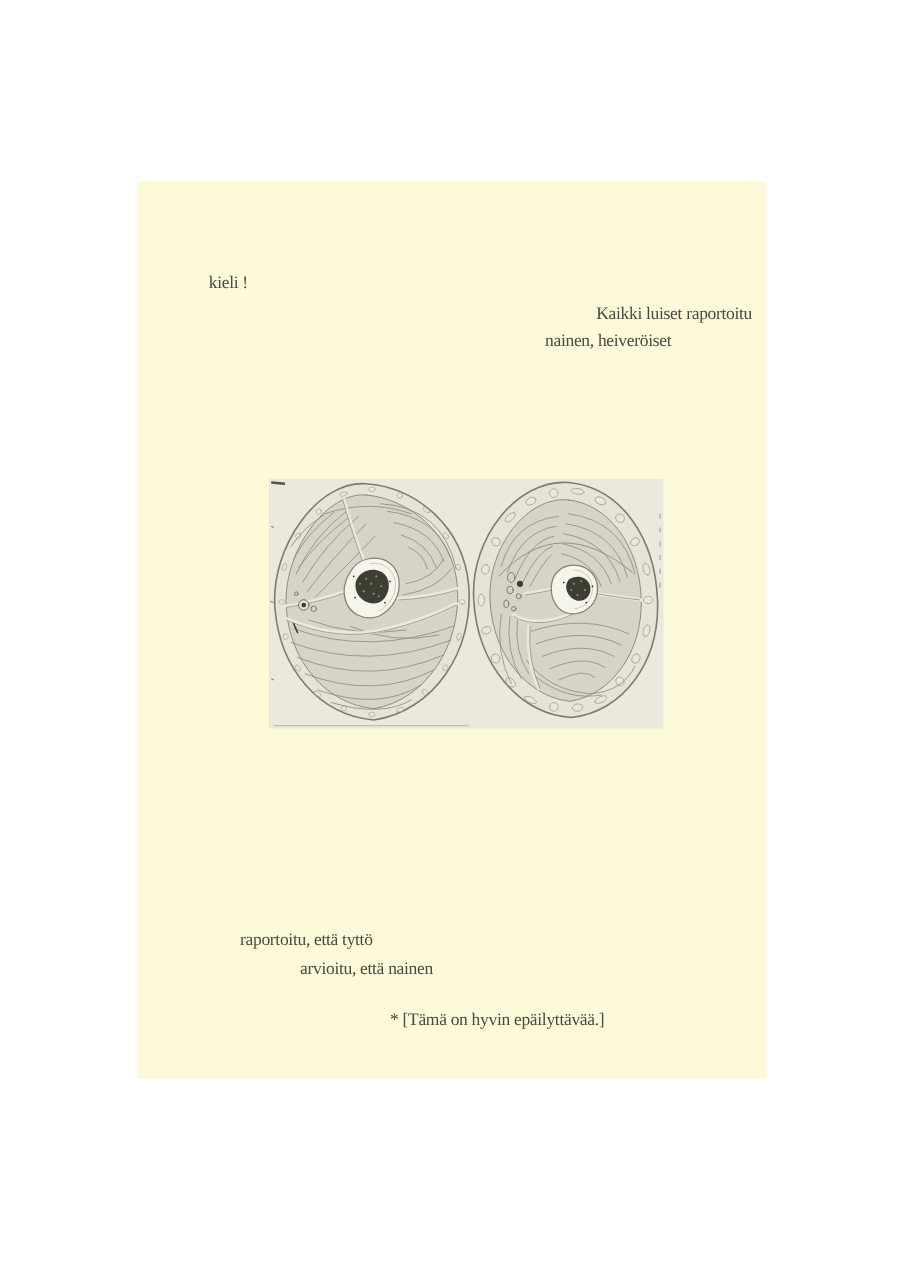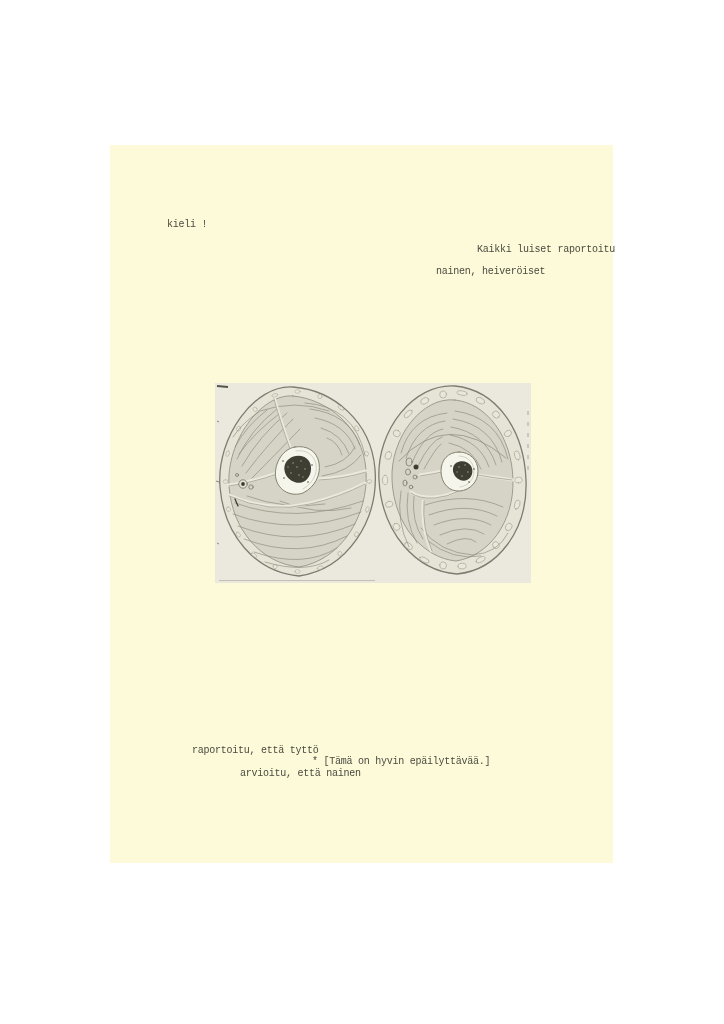--- a/index.html
+++ b/index.html
@@ -1,25 +1,25 @@
 <!DOCTYPE html>
 <html><head>
 <meta charset="utf-8">
 <style>
   html,body{margin:0;padding:0;background:#ffffff;}
   .canvas{position:relative;width:724px;height:1024px;background:#ffffff;overflow:hidden;}
   .page{position:absolute;left:110px;top:145px;width:503px;height:718px;background:#FCFAD8;}
-  .tl{position:absolute;font-family:Liberation Mono, monospace;font-size:10px;
+  .tl{position:absolute;font-family:Liberation Serif, serif;font-size:14px;
       letter-spacing:-0.25px;color:#4a4a40;white-space:nowrap;line-height:1.15;}
   .t-kieli{left:57px;top:74px;}
   .t-kaikki{left:367px;top:99px;}
   .t-pienet{left:326px;top:121px;}
   .t-raportoitu{left:60px;top:600px;padding-left:22px;}
   .t-arvioitu{left:130px;top:623px;}
-  .t-footnote{left:202px;top:611px;}
+  .t-footnote{left:202px;top:664px;}
   .figure{position:absolute;left:105px;top:238px;width:316px;height:200px;margin:0;padding:0;}
   .figure svg{display:block;width:316px;height:200px;}
 </style>
 </head>
 <body>
 
 <div class="canvas">
   <div class="page">
 
     <div class="tl t-kieli">kieli !</div>

